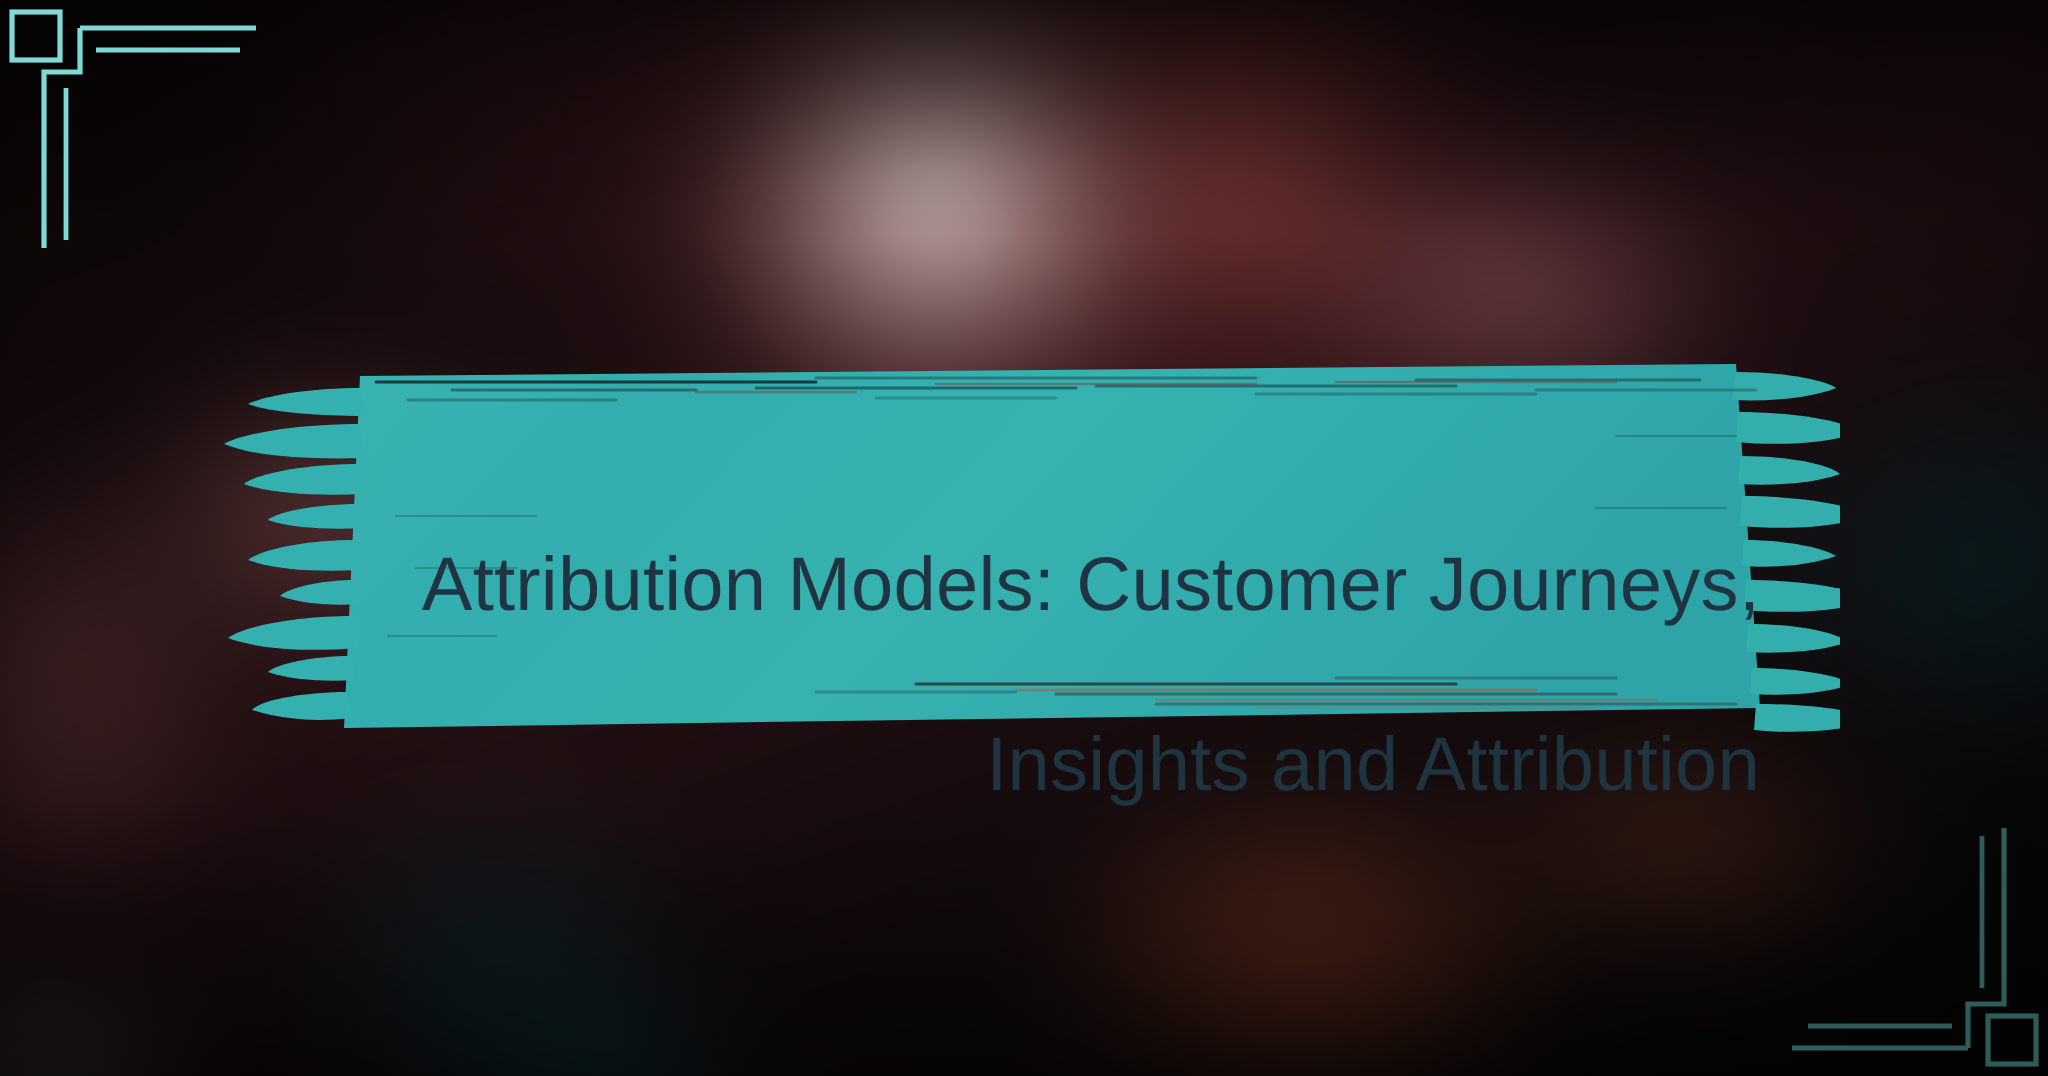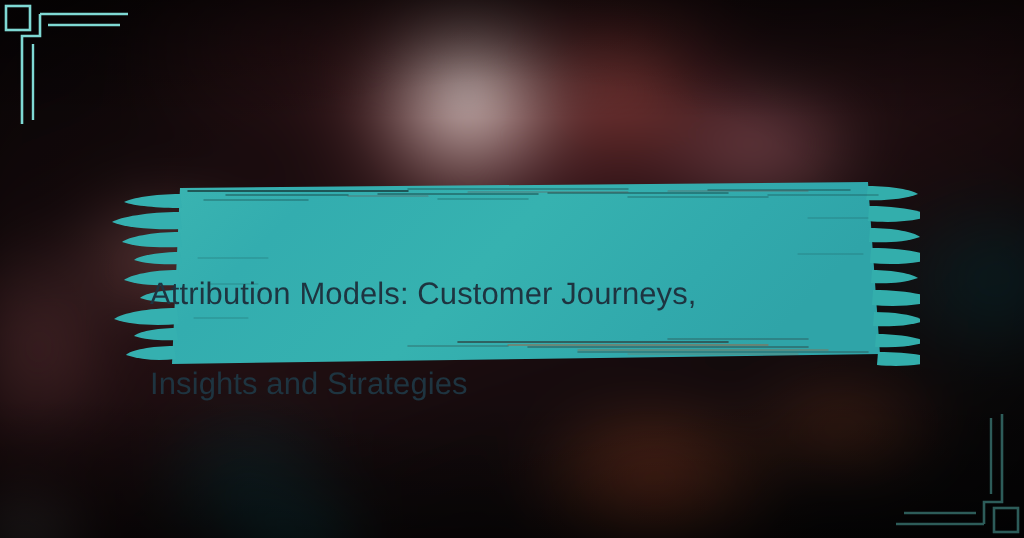--- a/index.html
+++ b/index.html
@@ -67,23 +67,23 @@
     height: 222px;
   }
   .brush-svg { display: block; width: 100%; height: 100%; }
 
   
   .title-block {
     position: absolute;
     left: 150px;
     top: 226px;
     width: 730px;
-    text-align: left;
+    text-align: right;
     color: #1e3440;
-    font-size: 31px;
+    font-size: 38px;
     line-height: 45px;
     font-weight: 400;
     letter-spacing: 0.1px;
     white-space: pre-line;
     text-rendering: geometricPrecision;
   }
 </style>
 </head>
 <body>
 
@@ -188,16 +188,16 @@
         <path d="M100 126 H150"></path>
         <path d="M86 160 H140"></path>
         <path d="M700 60 H760"></path>
         <path d="M690 96 H755"></path>
       </g>
     </svg>
   </div>
 
   <div class="title-block">
     <div>Attribution Models: Customer Journeys,</div>
-    <div>Insights and Strategies</div>
+    <div>Insights and Attribution</div>
   </div>
 
 </div>
 
 </body></html>

